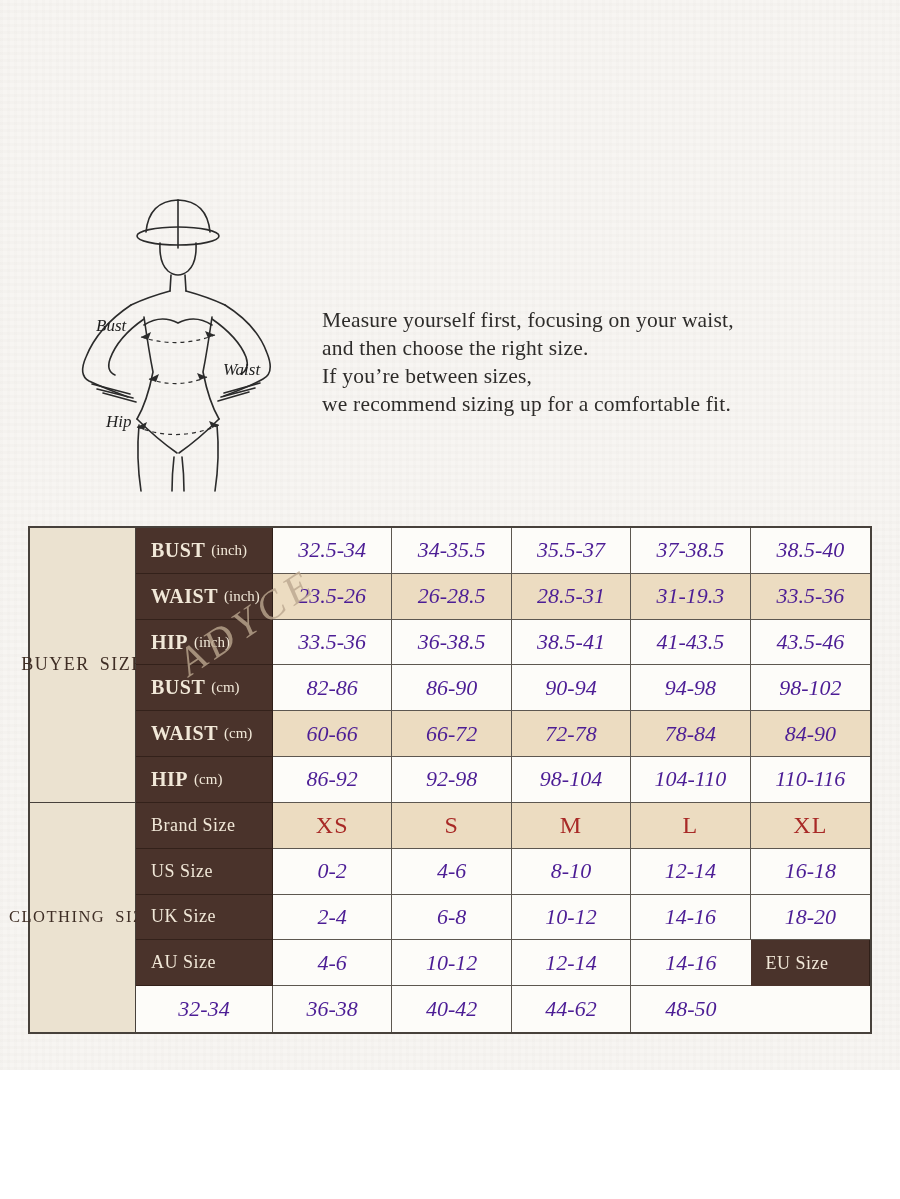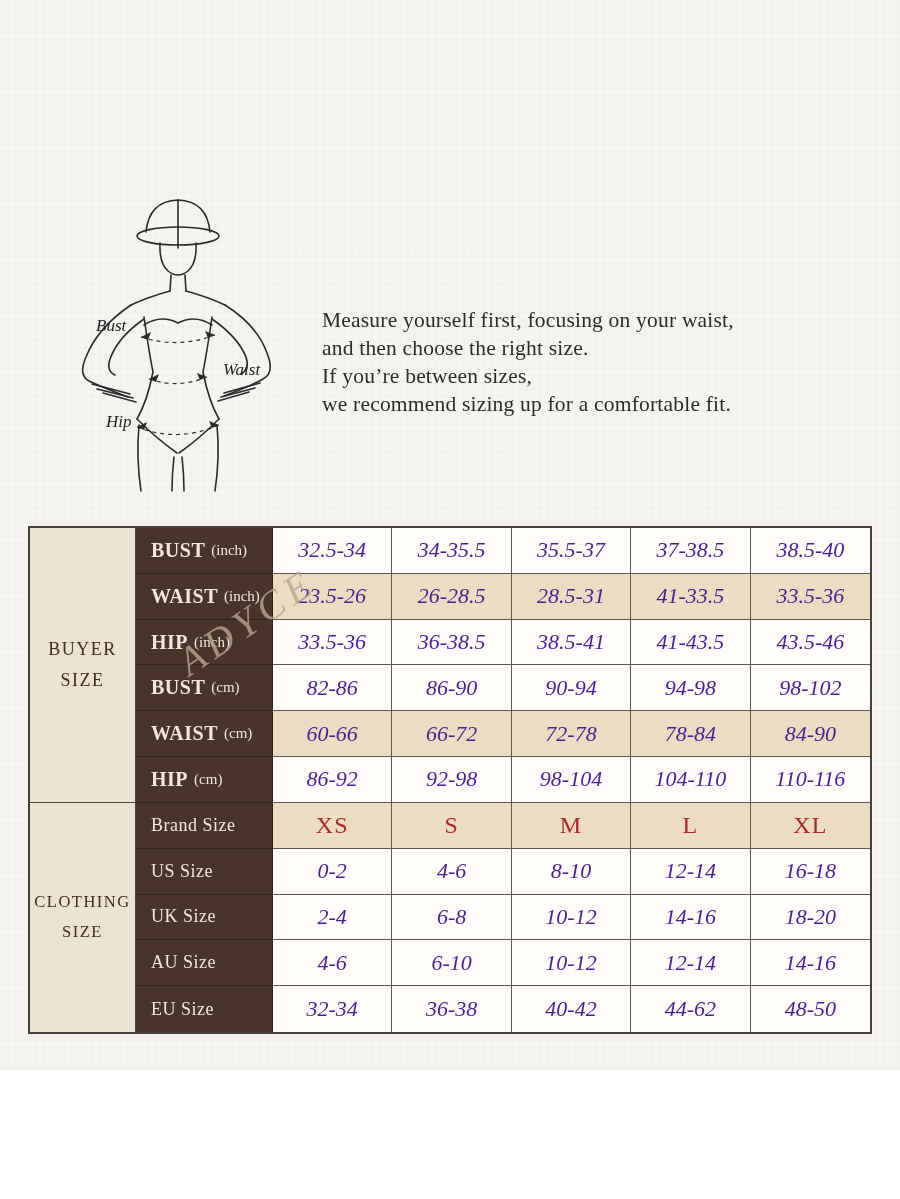--- a/index.html
+++ b/index.html
@@ -23,21 +23,21 @@
   .instructions{position:absolute;left:322px;top:306px;font-size:21.5px;line-height:28px;color:#2e2c2a;letter-spacing:.2px;}
   
   .size-table{
     position:absolute;left:28px;top:526px;width:844px;height:508px;box-sizing:border-box;
     border:2px solid #47413b;background:#fdfcf9;
     display:grid;grid-template-columns:106px 137px repeat(5,1fr);grid-template-rows:repeat(11,1fr);
   }
   .cell{display:flex;align-items:center;box-sizing:border-box;}
   .group-cell{
     background:#ebe2d0;border-right:1px solid #47413b;
-    flex-direction:column;justify-content:center;gap:10px;
+    flex-direction:row;justify-content:center;gap:10px;
     font-size:18px;letter-spacing:1.5px;color:#3f2e25;text-align:center;
   }
   .group-cell.buyer{grid-column:1;grid-row:1 / span 6;border-bottom:1px solid #47413b;}
   .group-cell.clothing{grid-column:1;grid-row:7 / span 5;font-size:16.5px;text-align:center;}
   .label-cell{
     background:#4a332b;color:#f1e8d8;padding-left:15px;
     border-right:1px solid #2f1f18;border-bottom:1px solid #33211a;
   }
   .label-cell .lbl{font-size:20px;font-weight:600;letter-spacing:.5px;}
   .label-cell .unit{font-size:15px;margin-left:6px;font-weight:400;}
@@ -131,21 +131,21 @@
       <div class="cell value-cell white">35.5-37</div>
       <div class="cell value-cell white">37-38.5</div>
       <div class="cell value-cell white last-col">38.5-40</div>
       <div class="cell label-cell">
         <span class="lbl">WAIST</span>
         <span class="unit">(inch)</span>
       </div>
       <div class="cell value-cell beige">23.5-26</div>
       <div class="cell value-cell beige">26-28.5</div>
       <div class="cell value-cell beige">28.5-31</div>
-      <div class="cell value-cell beige">41-33.5</div>
+      <div class="cell value-cell beige">31-19.3</div>
       <div class="cell value-cell beige last-col">33.5-36</div>
       <div class="cell label-cell">
         <span class="lbl">HIP</span>
         <span class="unit">(inch)</span>
       </div>
       <div class="cell value-cell white">33.5-36</div>
       <div class="cell value-cell white">36-38.5</div>
       <div class="cell value-cell white">38.5-41</div>
       <div class="cell value-cell white">41-43.5</div>
       <div class="cell value-cell white last-col">43.5-46</div>
@@ -197,21 +197,20 @@
       </div>
       <div class="cell value-cell white">2-4</div>
       <div class="cell value-cell white">6-8</div>
       <div class="cell value-cell white">10-12</div>
       <div class="cell value-cell white">14-16</div>
       <div class="cell value-cell white last-col">18-20</div>
       <div class="cell label-cell clothing-label">
         <span class="lbl">AU  Size</span>
       </div>
       <div class="cell value-cell white">4-6</div>
-      <div class="cell value-cell white">6-10</div>
       <div class="cell value-cell white">10-12</div>
       <div class="cell value-cell white">12-14</div>
       <div class="cell value-cell white last-col">14-16</div>
       <div class="cell label-cell clothing-label last-row">
         <span class="lbl">EU  Size</span>
       </div>
       <div class="cell value-cell white last-row">32-34</div>
       <div class="cell value-cell white last-row">36-38</div>
       <div class="cell value-cell white last-row">40-42</div>
       <div class="cell value-cell white last-row">44-62</div>

